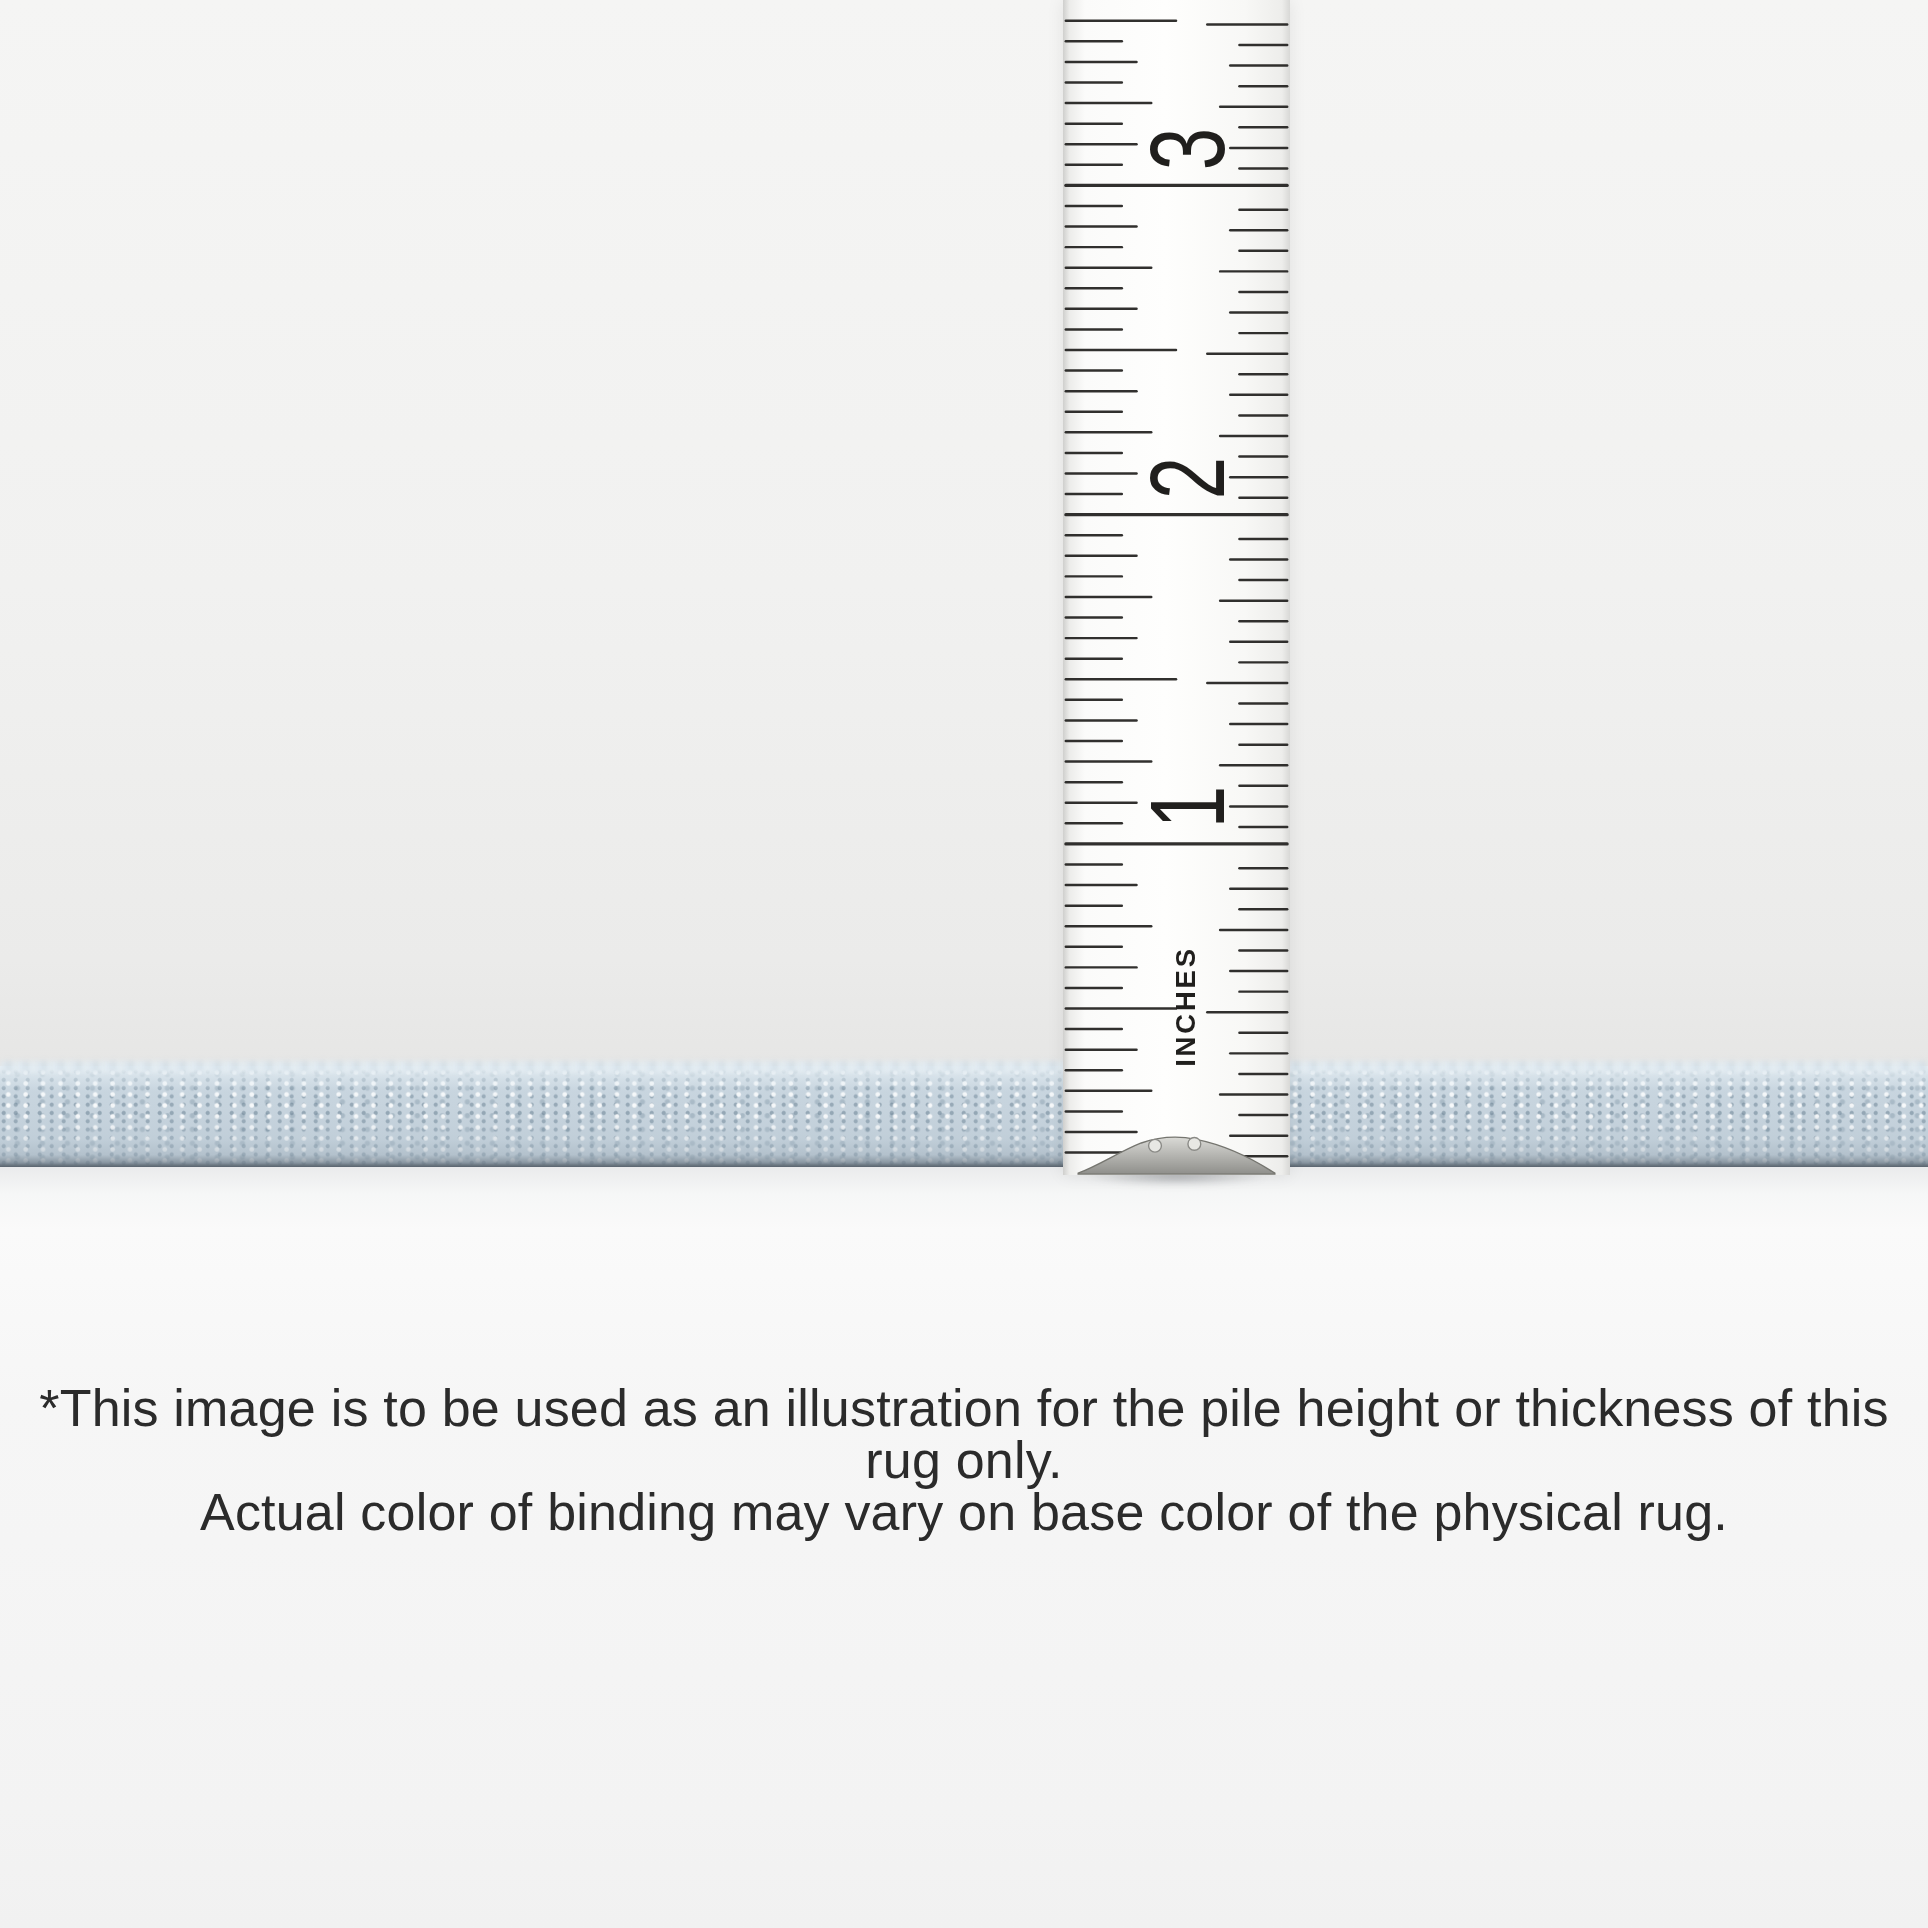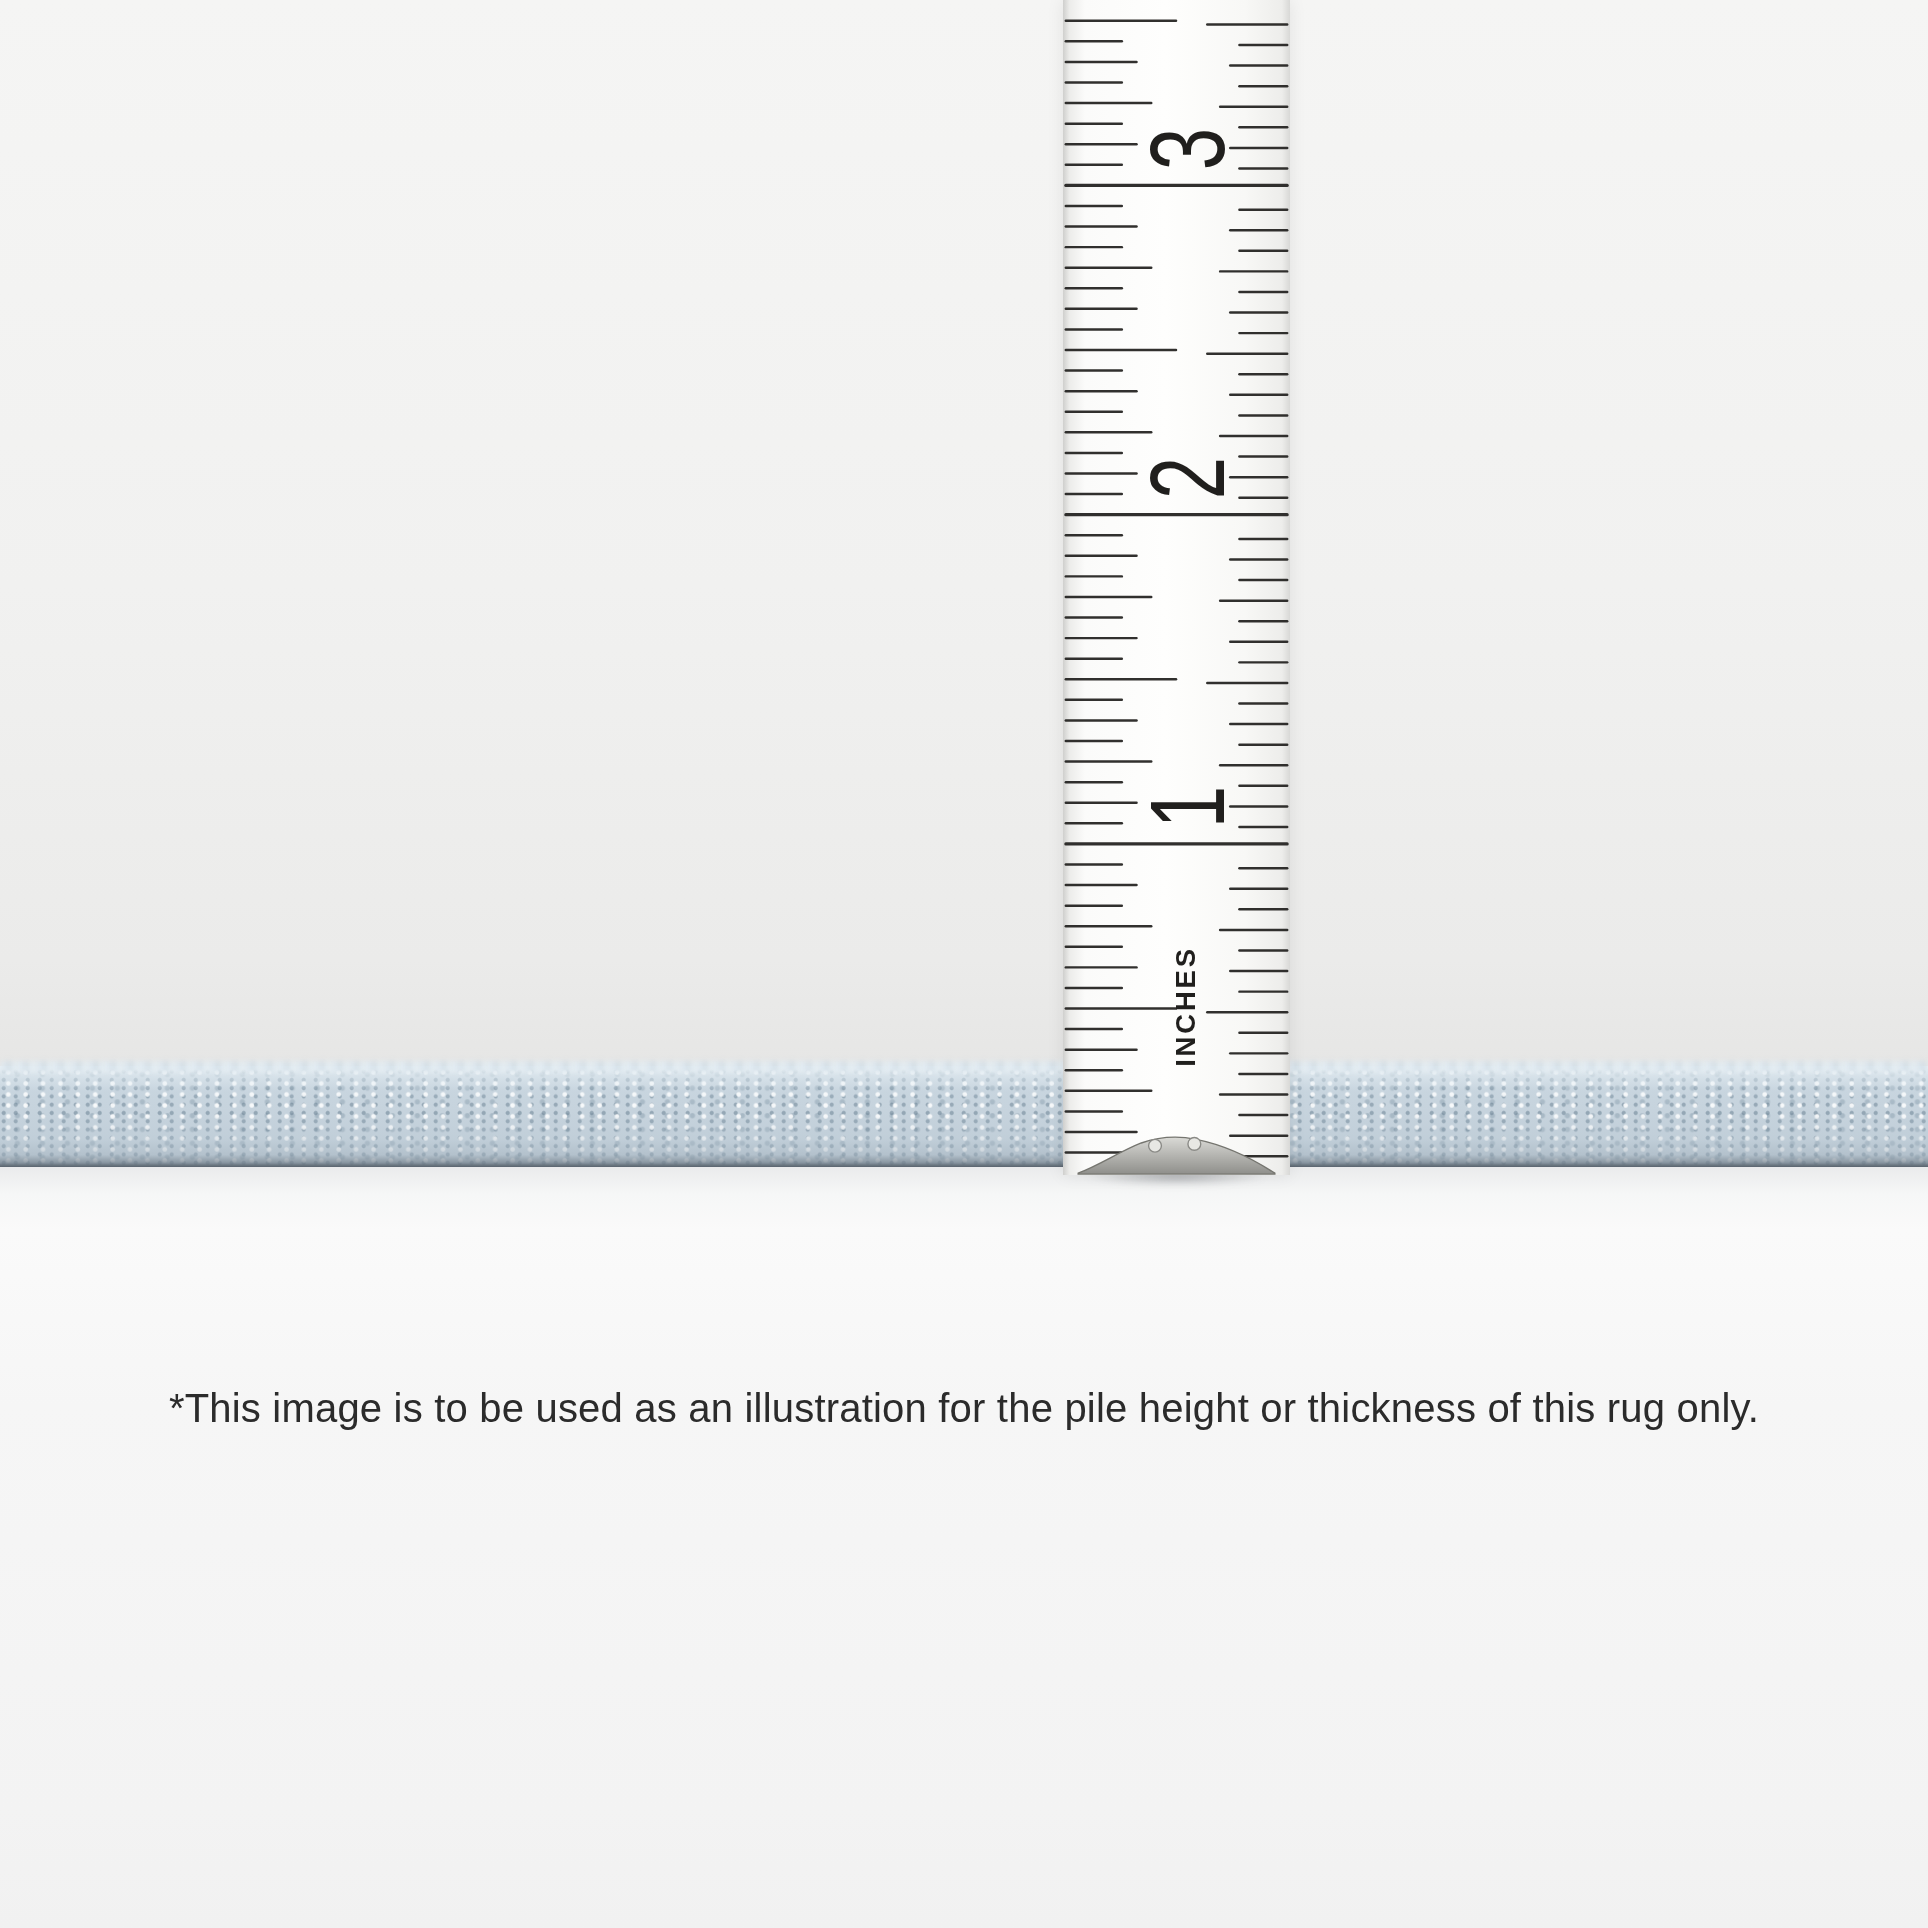--- a/index.html
+++ b/index.html
@@ -74,21 +74,21 @@
   .num-1{left:78px;top:761px;}
   .unit{
     position:absolute;left:49px;top:988px;width:147px;height:37px;line-height:37px;
     text-align:center;font-size:27.5px;font-weight:700;letter-spacing:2.8px;color:#201f1d;
     transform:rotate(-90deg);
   }
   .tip{position:absolute;left:0;bottom:0;}
   
   .caption{
     position:absolute;left:0;top:1382px;width:1928px;
-    text-align:center;font-size:40px;line-height:52px;color:#2b2b2b;letter-spacing:0.2px;
+    text-align:center;font-size:52px;line-height:52px;color:#2b2b2b;letter-spacing:0.2px;
   }
 </style>
 </head>
 <body>
 
 <div class="scene">
   <div class="bg-top"></div>
   <div class="rug"></div>
   <div class="floor"></div>
   <div class="ruler-shadow"></div>
@@ -221,15 +221,16 @@
         </linearGradient>
       </defs>
       <path d="M16,46 L16,45 C40,36 60,22 85,12 C105,5 125,4 145,8 C175,14 205,28 231,45 L231,46 Z" fill="url(#metal)" stroke="#75756f" stroke-width="1.5"></path>
       <circle cx="100" cy="15" r="7" fill="#e8e8e4" stroke="#8a8a86" stroke-width="1.5"></circle>
       <circle cx="143" cy="13" r="7" fill="#e8e8e4" stroke="#8a8a86" stroke-width="1.5"></circle>
     </svg>
   </div>
 
   <div class="caption">
     <div>*This image is to be used as an illustration for the pile height or thickness of this rug only.</div>
+    <div>Actual color of binding may vary on base color of the physical rug.</div>
   </div>
 </div>
 
 
 </body></html>

